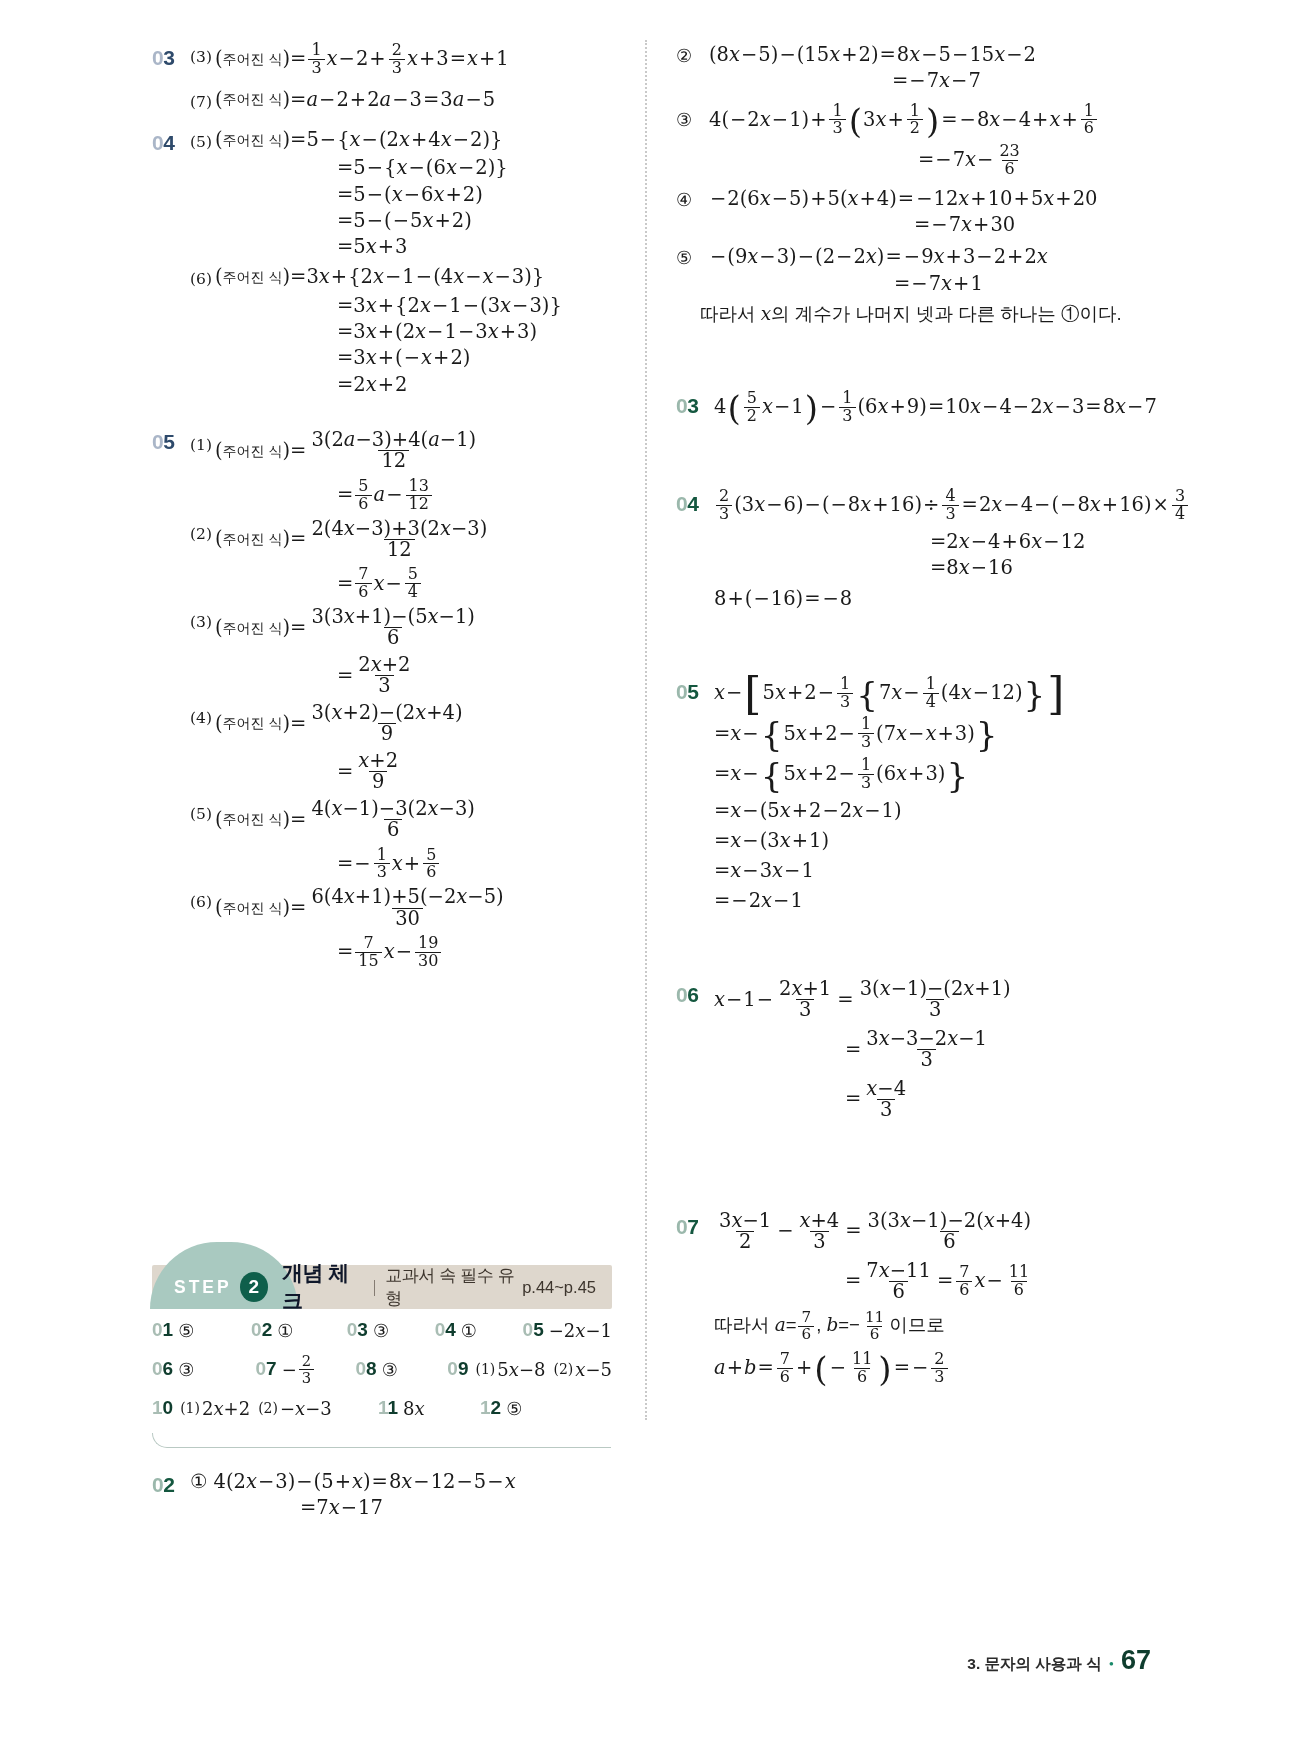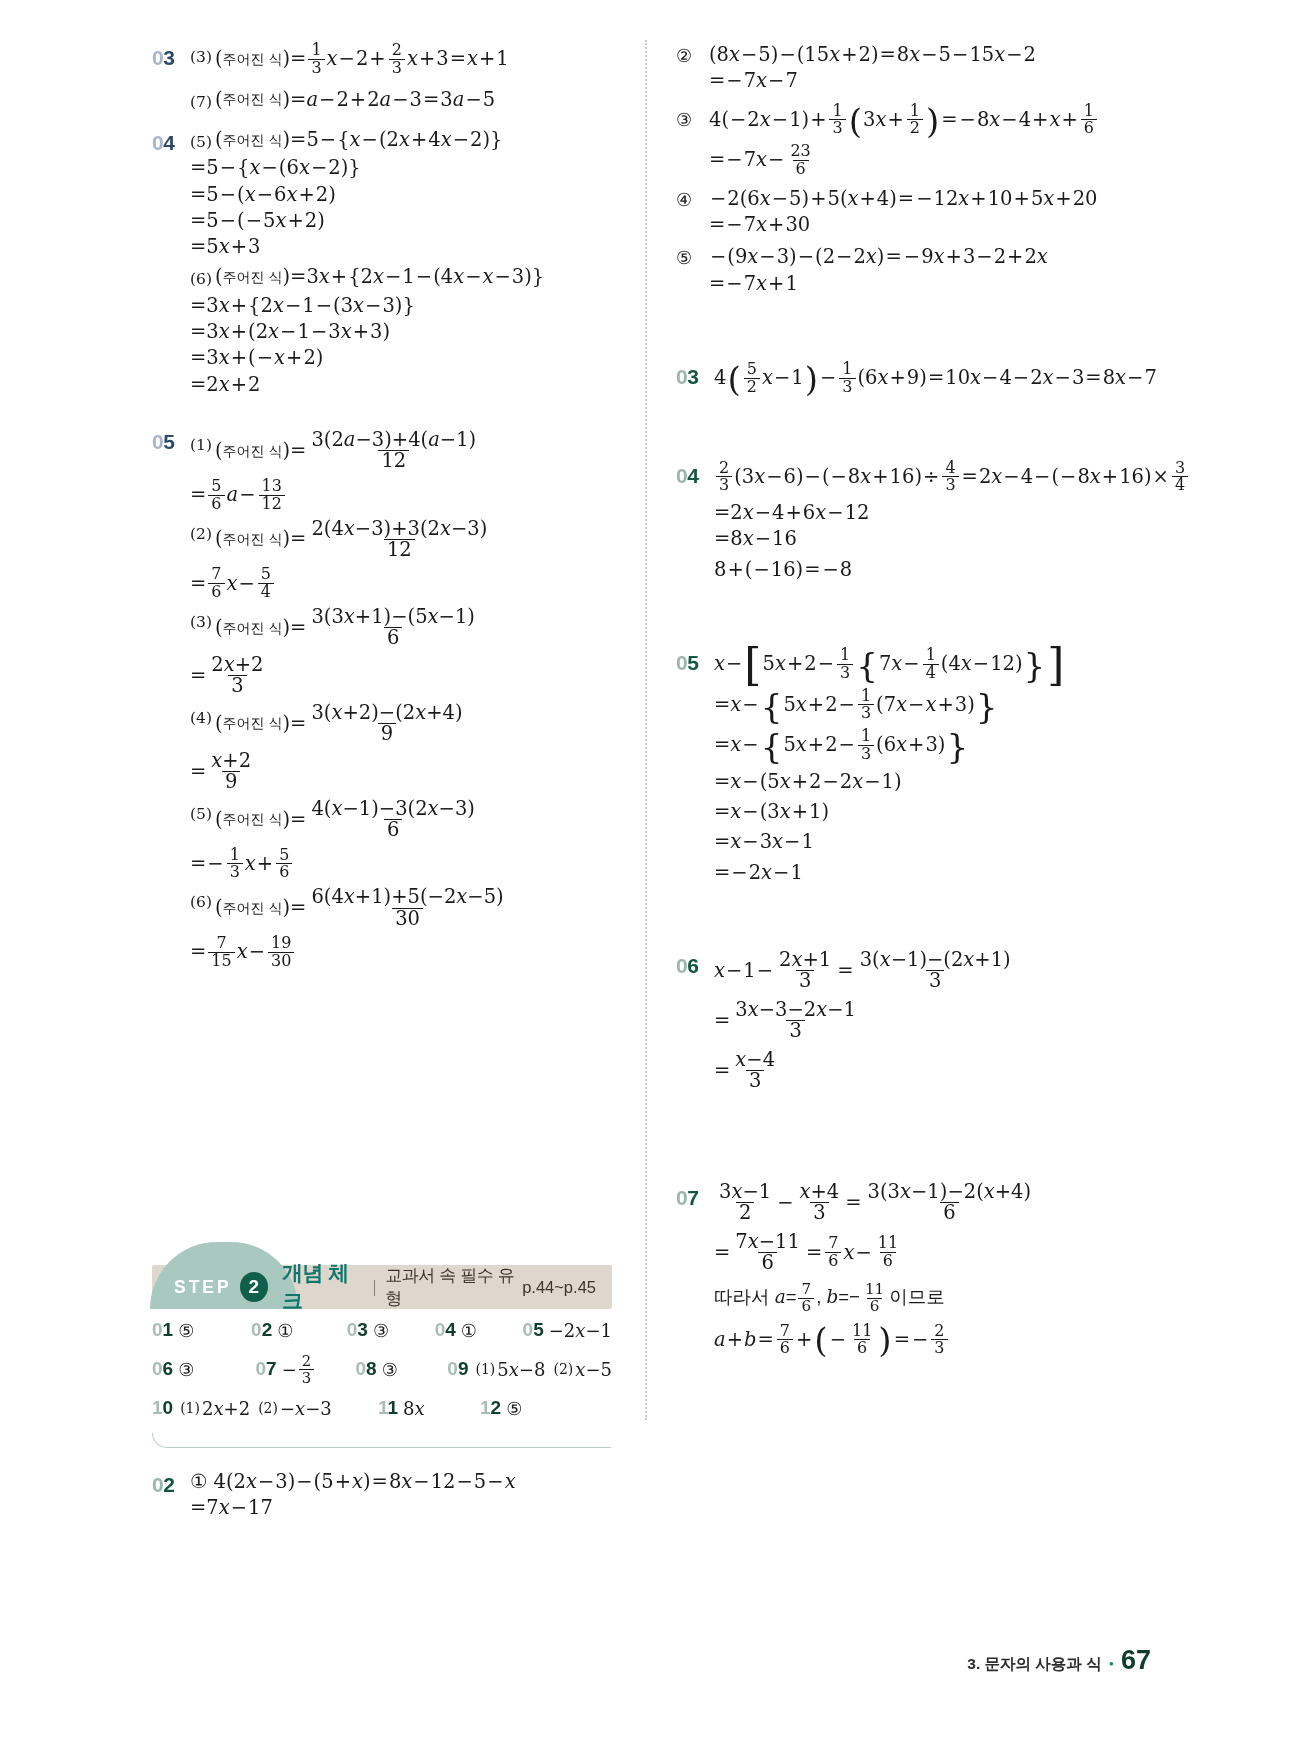--- a/index.html
+++ b/index.html
@@ -82,21 +82,21 @@
   .frac.big > .num, .frac.big > .den { font-size:1em; }
 
   
   .dlm { font-size:1.75em; font-weight:300; line-height:0.55; padding:0 1px; transform:translateY(1px); }
   .dlm2 { font-size:2.25em; font-weight:300; line-height:0.45; padding:0 1px; transform:translateY(1px); }
   .gap-sm { height:10px; }
   .gap-md { height:26px; }
   .gap-xl { height:62px; }
 
   
-  .cont { display:flex;flex-direction:column; }
+  .cont { display:flex; }
   .cont .pad { flex:0 0 auto; }
 
   
   .stepbox { position:absolute; left:152px; top:1265px; width:460px; }
   .step-header {
     position:relative; height:44px;
     background:#ded7cd;
     display:flex; align-items:center;
     border-radius:2px;
   }
@@ -115,21 +115,21 @@
   .step-circle {
     position:relative; z-index:2;
     width:30px; height:30px; border-radius:50%;
     background:#0f5f4b; color:#ffffff;
     font-family:"Liberation Sans", sans-serif; font-weight:bold; font-size:19px;
     display:flex; align-items:center; justify-content:center;
     margin-left:8px;
   }
   .step-title {
     position:relative; z-index:2;
-    color:#0f766e; font-family:"Liberation Sans", sans-serif;
+    color:#0f172a; font-family:"Liberation Sans", sans-serif;
     font-weight:bold; font-size:21px; margin-left:14px; letter-spacing:-0.5px;
   }
   .step-bar { position:relative; z-index:2; color:#6f665c; margin:0 9px; font-size:16px; }
   .step-sub {
     position:relative; z-index:2;
     color:#3d352d; font-family:"Liberation Sans", sans-serif;
     font-size:17px; letter-spacing:-0.4px;
   }
   .step-page {
     position:relative; z-index:2; margin-left:auto; margin-right:16px;
@@ -553,20 +553,21 @@
       <div class="subnum" style="font-size:18px; padding-top:3px; width:30px; flex:0 0 30px">⑤</div>
       <div class="body">
         <div class="math"><span class="op">−</span>(9<i>x</i><span class="op">−</span>3)<span class="op">−</span>(2<span class="op">−</span>2<i>x</i>)<span class="op">=</span><span class="op">−</span>9<i>x</i><span class="op">+</span>3<span class="op">−</span>2<span class="op">+</span>2<i>x</i></div>
         <div class="cont">
             <div class="pad" style="width:185px"></div>
           <div class="math">=<span class="op">−</span>7<i>x</i><span class="op">+</span>1</div>
           </div>
       </div>
     </div>
 
+    <div class="konote" style="margin-left:24px">따라서 <span class="var">x</span>의 계수가 나머지 넷과 다른 하나는 ①이다.</div>
 
     <div class="gap-xl"></div>
 
     <div class="mrow">
       <div class="qnum green"><span class="z">0</span><span class="d">3</span></div>
       <div class="body">
         <div class="math">
           4<span class="dlm">(</span><span class="frac">
               <span class="num">5</span>
               <span class="den">2</span>

